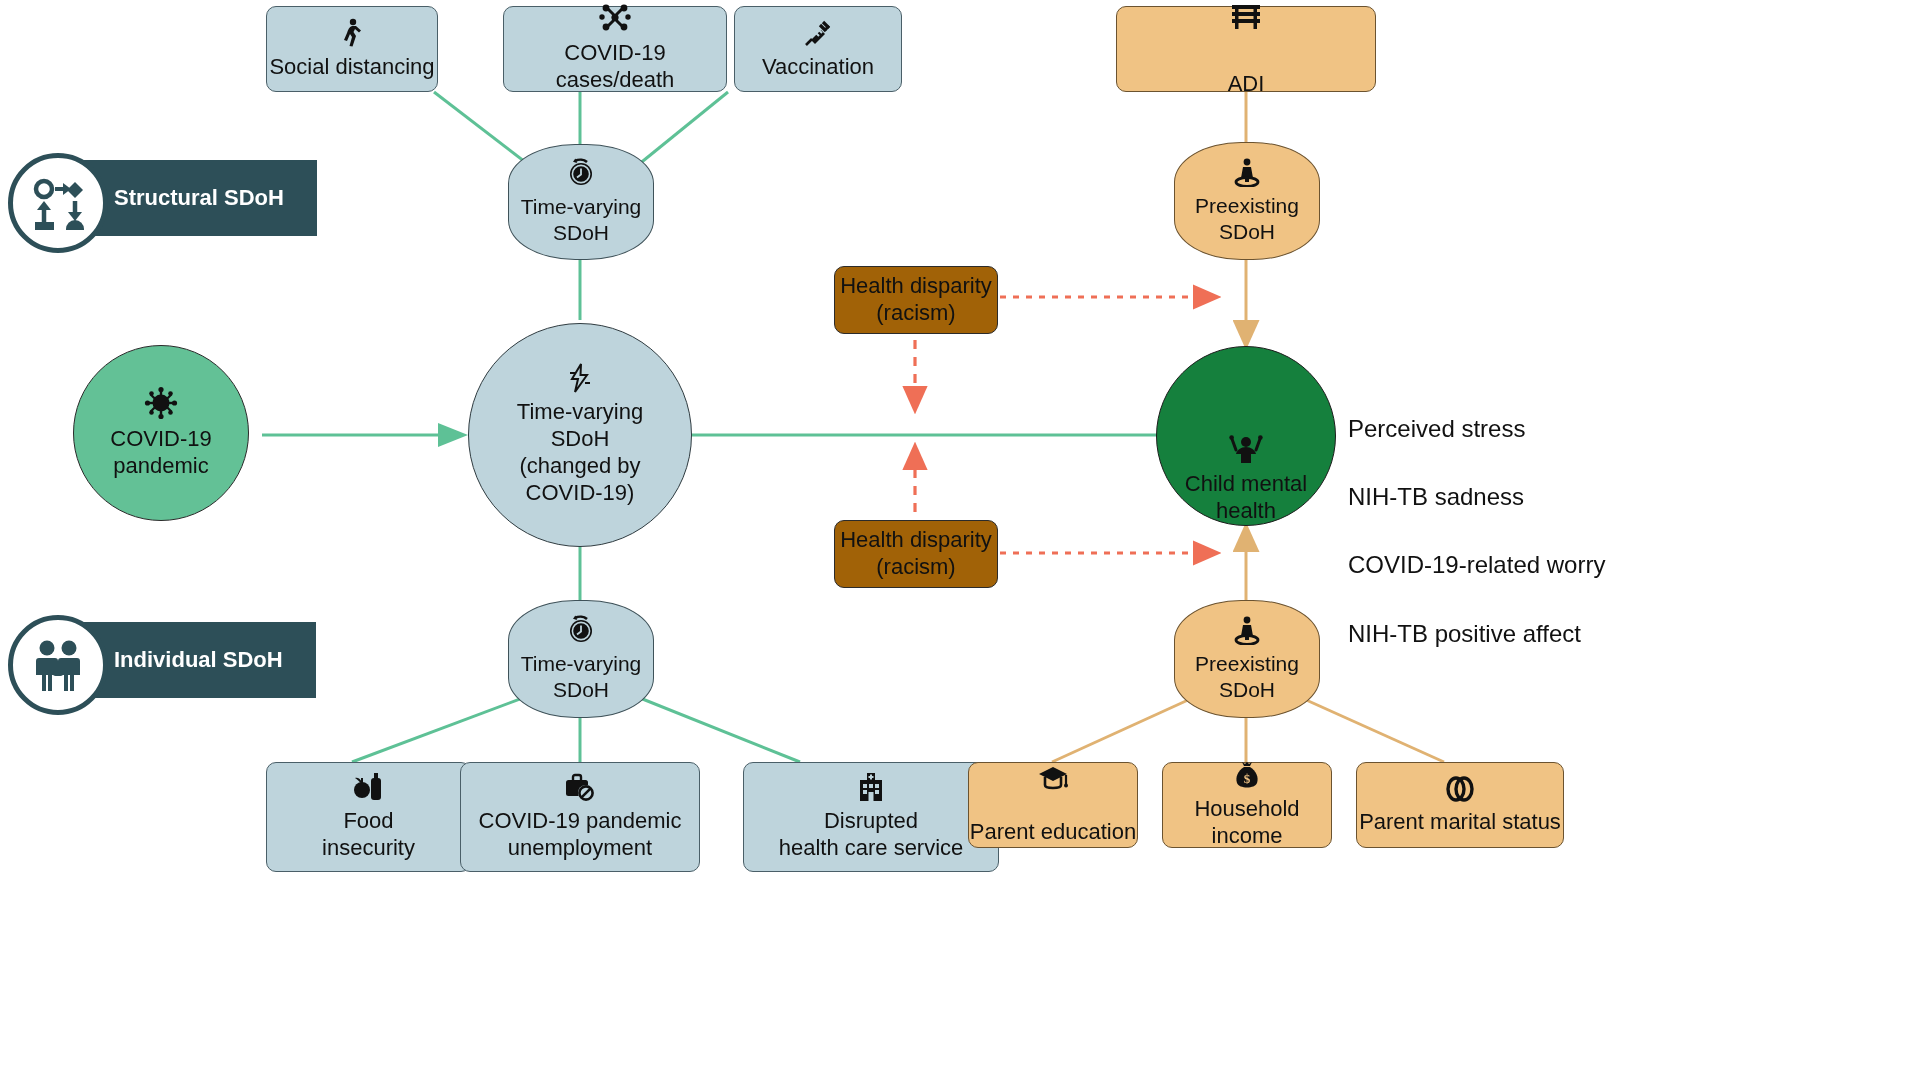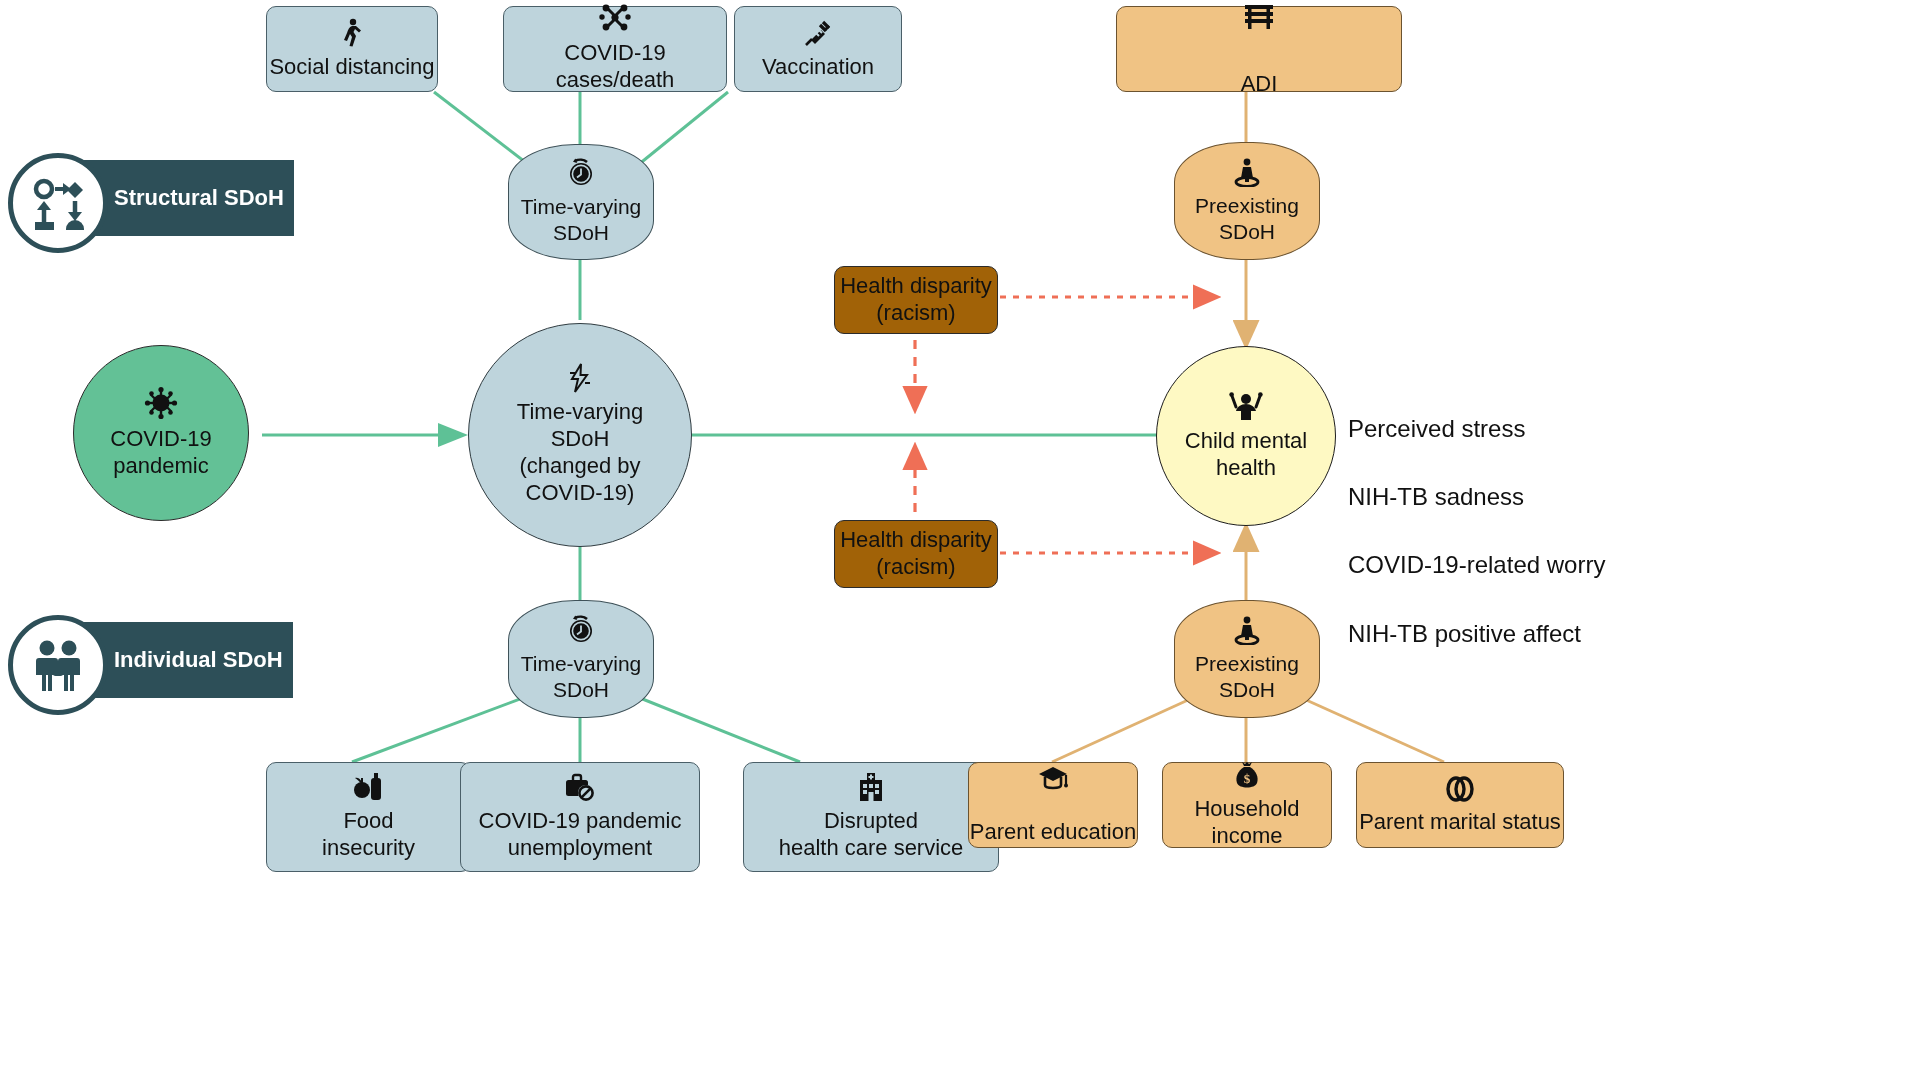--- a/index.html
+++ b/index.html
@@ -51,23 +51,24 @@
   .red {
     background: #a16207;
     border-color: #2b2b2b;
   }
   .green-circle {
     background: #63c196;
     border: 1.8px solid #2a2a2a;
     border-radius: 50%;
   }
   .red-circle {
-    background: #fef9c3;
+    background: #15803d;
     border: 1.8px solid #1d1d1d;
     border-radius: 50%;
+    justify-content: flex-end;
   }
   .pill-blue {
     background: #bed4dc;
     border: 1.6px solid #3f5259;
     border-radius: 46% / 34%;
   }
   .pill-orange {
     background: #f0c384;
     border: 1.6px solid #6b5330;
     border-radius: 46% / 34%;
@@ -100,21 +101,21 @@
   }
   .badge .plate {
     position: absolute;
     left: 44px;
     top: 0;
     height: 76px;
     background: #2d4f58;
     display: flex;
     align-items: center;
     padding-left: 62px;
-    padding-right: 10px;
+    padding-right: 33px;
     box-sizing: border-box;
   }
   .badge .plate span {
     color: #ffffff;
     font-size: 22px;
     font-weight: bold;
     white-space: nowrap;
   }
   .badge .circle {
     position: absolute;
@@ -264,21 +265,21 @@
         <path d="M8 22 L18 12 L22 16 L12 26 Z" fill="#111"></path>
         <path d="M17 7 L23 13" stroke="#111" stroke-width="3.2"></path>
         <path d="M20 4 L26 10" stroke="#111" stroke-width="3.2"></path>
         <path d="M21 11 L25 7 L27 9 L23 13 Z" fill="#111"></path>
         <path d="M13 15 L16 18 M16 12 L19 15" stroke="#bed4dc" stroke-width="2"></path>
       </svg>
     </span>
     <span class="label">Vaccination</span>
   </div>
 
-  <div class="node rect-node orange small" style="left:1116px; top:6px; width:286px; height:86px;gap:36px;">
+  <div class="node rect-node orange small" style="left:1116px; top:6px; width:260px; height:86px;gap:36px;">
     <span class="icon">
       <svg width="32" height="28" viewBox="0 0 32 28">
         <rect x="2" y="4" width="28" height="4" fill="#111"></rect>
         <rect x="2" y="11" width="28" height="4" fill="#111"></rect>
         <rect x="2" y="18" width="28" height="4" fill="#111"></rect>
         <rect x="5" y="4" width="3.5" height="24" fill="#111"></rect>
         <rect x="23.5" y="4" width="3.5" height="24" fill="#111"></rect>
       </svg>
     </span>
     <span class="label">ADI</span>

